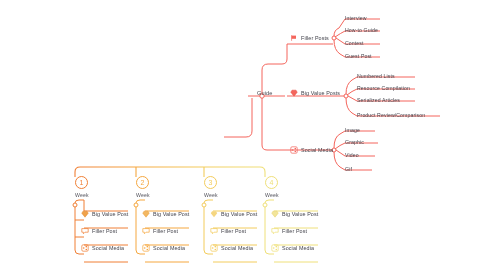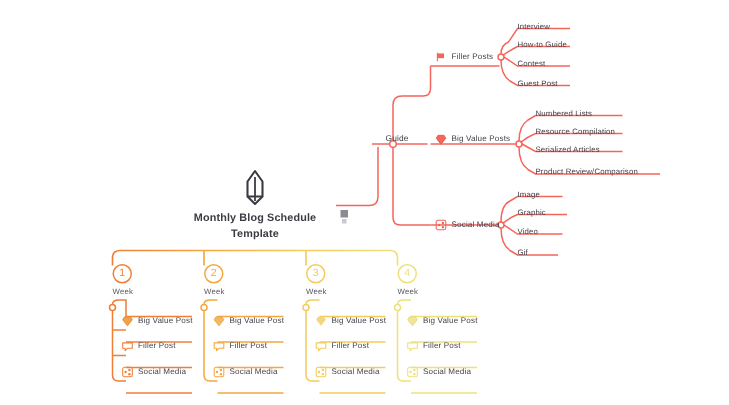--- a/index.html
+++ b/index.html
@@ -144,31 +144,20 @@
     <path d="M346,98 Q346,109 352,113 L357,116 L440,116" stroke="#f4655c" stroke-width="1" fill="none"></path>
 
     <path d="M287,150 L333,150" stroke="#f4655c" stroke-width="1" fill="none"></path>
     <circle cx="334" cy="150" r="2" fill="#fff" stroke="#f4655c" stroke-width="1"></circle>
     <path d="M334,148 Q334,137 340,134 L345,131 L375,131" stroke="#f4655c" stroke-width="1" fill="none"></path>
     <path d="M335,149 Q340,145 345,143 L378,143" stroke="#f4655c" stroke-width="1" fill="none"></path>
     <path d="M336,150 L345,156 L375,156" stroke="#f4655c" stroke-width="1" fill="none"></path>
     <path d="M334,152 Q334,163 340,167 L345,170 L372,170" stroke="#f4655c" stroke-width="1" fill="none"></path>
   </svg>
 
-  <div class="center-node">
-    <div class="pencil-wrap">
-      <svg width="22" height="24" viewBox="0 0 22 24">
-        <path d="M11 1 L16 8 L16 18 L6 18 L6 8 Z" fill="none" stroke="#3b3b44" stroke-width="1.4" stroke-linejoin="round"></path>
-        <path d="M6 18 L11 23 L16 18" fill="none" stroke="#3b3b44" stroke-width="1.4" stroke-linejoin="round"></path>
-        <path d="M11 5 L11 21" stroke="#3b3b44" stroke-width="1.2"></path>
-      </svg>
-    </div>
-    <div class="center-title">Monthly Blog Schedule Template</div>
-    <span class="center-badge"></span>
-  </div>
 
   <div class="week-col" style="left:68px;">
     <div class="week-num" style="color:#f07f35;">1</div>
     <div class="week-label">Week</div>
     <div class="week-items">
       <div class="week-item">
         <span class="ico">
             <svg width="8" height="8" viewBox="0 0 10 10">
               <path d="M1 4 L5 9 L9 4 L7.5 1.5 L2.5 1.5 Z" fill="#f0a24a" stroke="#e08a35" stroke-width=".7"></path>
             </svg>

